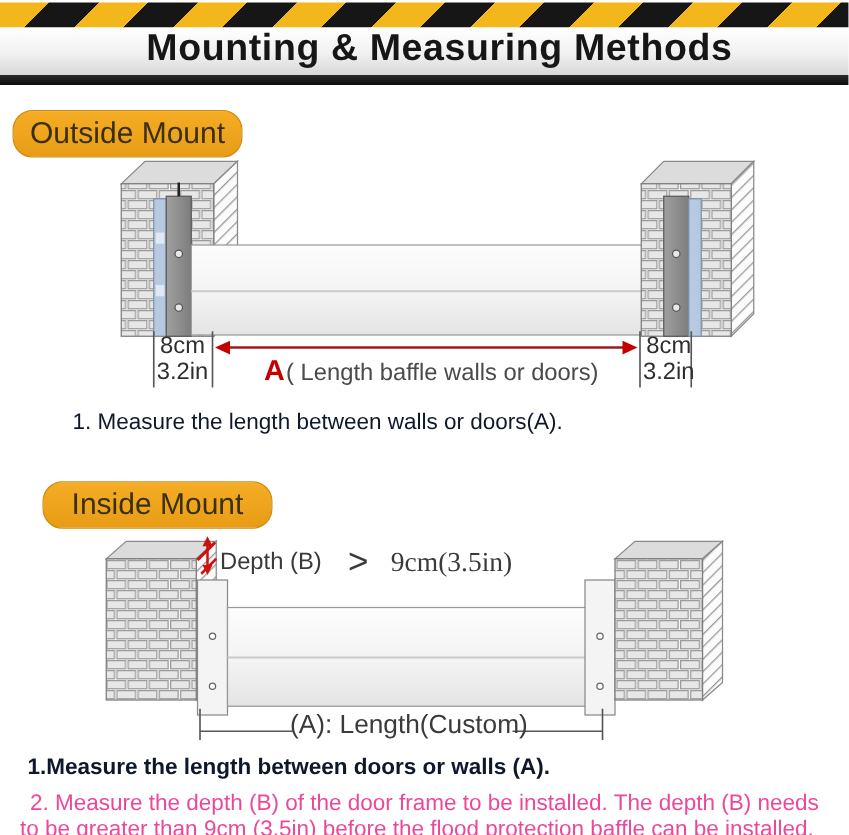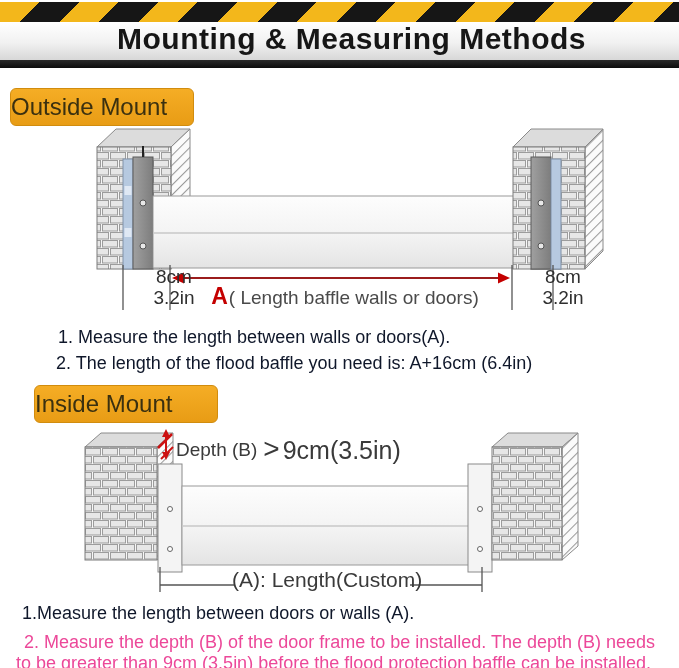--- a/index.html
+++ b/index.html
@@ -21,58 +21,58 @@
   }
   .title-banner .title{
     font-size:30px;font-weight:700;color:#161616;letter-spacing:.5px;
   }
   .dark-bar{
     position:absolute;left:0;top:60px;width:679px;height:8px;
     background:linear-gradient(180deg,#2a2a2a,#0c0c0c);
   }
   
   .badge{
-    position:absolute;left:10px;width:182px;height:36px;border-radius:6px;
+    position:absolute;left:10px;width:182px;height:36px;border-radius:16px;
     background:linear-gradient(180deg,#F5AD25,#E89C15);
     border:1px solid #d18c0e;
-    display:flex;align-items:center;
+    display:flex;align-items:center;justify-content:center;
   }
   .badge .badge-text{font-size:24px;color:#3a3010;}
   .badge-outside{top:88px;}
   .badge-inside{top:385px;margin-left:24px;}
   
   .illus{position:absolute;left:0;}
   .illus-outside{top:125px;width:679px;height:190px;}
   .illus-inside{top:425px;width:679px;height:175px;}
   
   .dim{
-    position:absolute;font-size:19px;line-height:21px;color:#2f2f2f;text-align:center;padding-left:28px;
+    position:absolute;font-size:19px;line-height:21px;color:#2f2f2f;text-align:center;
   }
   .dim-left{left:122px;top:266px;width:48px;}
   .dim-right{left:513px;top:266px;width:44px;}
   .span-label{
     position:absolute;left:180px;top:283px;width:330px;text-align:center;
     font-size:19px;color:#4a4a4a;white-space:nowrap;
   }
   .span-label .letter{font-size:23px;font-weight:800;color:#C40000;padding-right:1px;}
   .step{position:absolute;font-size:18px;color:#0f172a;white-space:nowrap;}
   .step-o1{left:58px;top:327px;}
   .step-o2{left:56px;top:353px;}
   .depth-label{
     position:absolute;left:176px;top:433px;color:#3a3a3a;white-space:nowrap;
-    display:flex;align-items:center;
+    display:flex;align-items:center;gap:15px;
   }
   .depth-label .prefix{font-size:19px;}
   .depth-label .comparator{font-size:28px;font-weight:400;padding:0 3px 2px 6px;}
-  .depth-label .value{font-size:25px;}
+  .depth-label .value{font-size:22px;font-family:Liberation Serif, serif;}
   .length-label{
     position:absolute;left:232px;top:568px;width:180px;text-align:right;
     font-size:21px;color:#3a3a3a;white-space:nowrap;
   }
-  .step-i1{left:22px;top:603px;}
+  .step-i1{left:22px;top:603px;font-weight:bold;}
   .step-i2{
     position:absolute;left:12px;top:628px;width:652px;
     font-size:18px;line-height:20.5px;color:#ec4899;text-indent:8px;margin:4px;
   }
 </style>
 </head>
 <body>
 
 <div class="canvas">
 
@@ -175,21 +175,20 @@
   <div class="dim dim-right">
     <div>8cm</div>
     <div>3.2in</div>
   </div>
 
   <div class="span-label">
     <span class="letter">A</span><span>( Length baffle walls or doors)</span>
   </div>
 
   <div class="step step-o1">1. Measure the length between walls or doors(A).</div>
-  <div class="step step-o2">2. The length of the flood baffle you need is: A+16cm (6.4in)</div>
 
   <div class="badge badge-inside">
     <span class="badge-text">Inside Mount</span>
   </div>
 
   <svg class="illus illus-inside" viewBox="0 425 679 175">
 
     <g>
       <polygon points="85,447 157,447 173,433 101,433" fill="#dcdcdc" stroke="#8a8a8a"></polygon>
       <polygon points="157,447 173,433 173,546 157,560" fill="url(#hatch)" stroke="#8a8a8a"></polygon>

